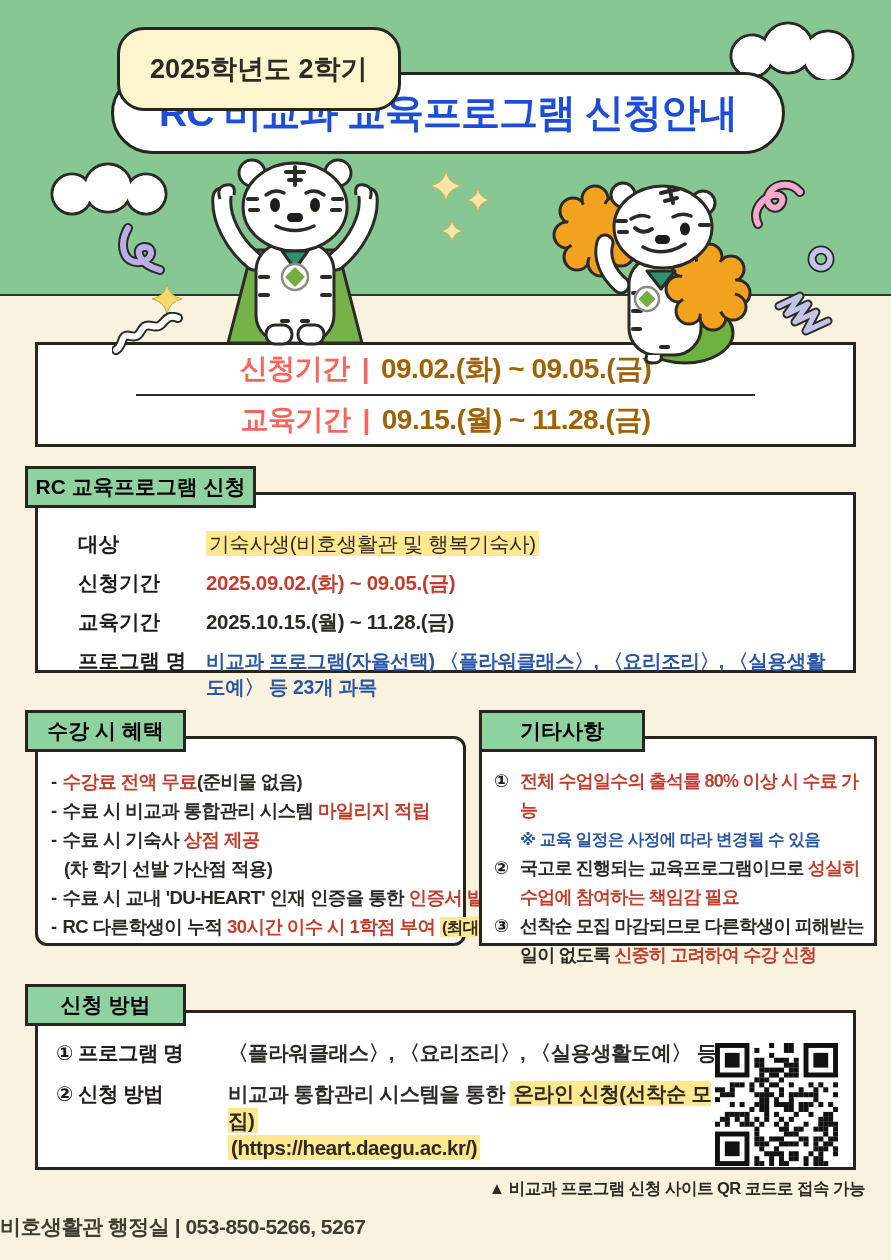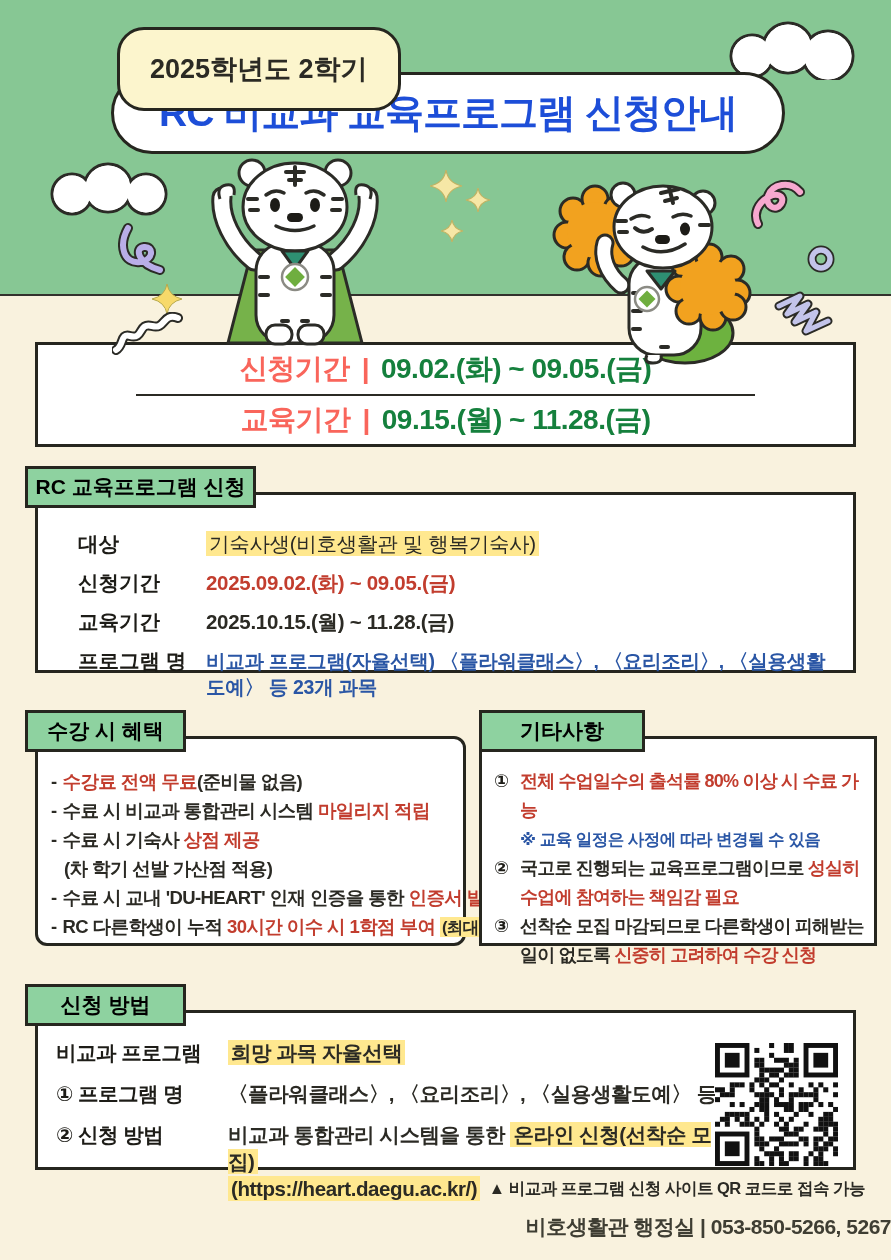--- a/index.html
+++ b/index.html
@@ -25,21 +25,21 @@
   .deco{position:absolute;}
   
   .period-box{
     position:absolute;left:35px;top:342px;width:821px;height:105px;z-index:2;
     background:#fff;border:3px solid #26261f;box-sizing:border-box;
     display:flex;flex-direction:column;
   }
   .period-row{flex:1;display:flex;align-items:center;justify-content:center;font-size:28px;font-weight:800;letter-spacing:-0.5px;white-space:nowrap;}
   .period-label{color:#f9655b;}
   .period-bar{color:#f9655b;margin:0 12px;}
-  .period-value{color:#15803d;}
+  .period-value{color:#a16207;}
   .period-divider{width:76%;margin:0 auto;border-top:2px solid #2b2a24;}
   
   .tab{
     position:absolute;z-index:3;background:#8ed2a0;border:3px solid #26261f;
     display:flex;align-items:center;justify-content:center;box-sizing:border-box;
     font-size:21px;font-weight:800;color:#000000;white-space:nowrap;
   }
   .panel{position:absolute;z-index:2;background:#fff;border:3px solid #26261f;box-sizing:border-box;}
   #tab-program{left:25px;top:466px;width:231px;height:42px;}
   #panel-program{left:35px;top:492px;width:821px;height:181px;padding:36px 16px 0 16px;}
@@ -69,21 +69,21 @@
   .method-label{width:172px;flex:0 0 172px;font-weight:800;color:#1d1c17;letter-spacing:-0.5px;}
   .method-value{flex:1;max-width:500px;letter-spacing:-0.4px;font-weight:700;}
   .qr{position:absolute;right:15px;top:30px;width:123px;height:123px;}
   .qr svg{width:123px;height:123px;display:block;}
   .qr-caption{
     position:absolute;left:0;top:1178px;width:865px;text-align:right;
     font-size:16.5px;font-weight:800;color:#2b2a24;letter-spacing:-0.5px;
   }
   
   .footer{
-    position:absolute;left:0;top:1213px;width:891px;text-align:right;
+    position:absolute;left:0;top:1213px;width:891px;text-align:left;
     font-size:21px;font-weight:800;color:#3f3e33;letter-spacing:-0.5px;
   }
 </style>
 </head>
 <body>
 
 <div class="poster">
 
   <div class="hero">
 
@@ -301,24 +301,20 @@
   <div class="tab" id="tab-notes">기타사항</div>
   <div class="panel" id="panel-notes">
     <div class="note-item"><span class="note-num">①</span><span class="red-dark">전체 수업일수의 출석률 80% 이상 시 수료 가능</span></div>
     <div class="note-sub">※ 교육 일정은 사정에 따라 변경될 수 있음</div>
     <div class="note-item"><span class="note-num">②</span><span>국고로 진행되는 교육프로그램이므로 </span><span class="red-dark">성실히 수업에 참여하는 책임감 필요</span></div>
     <div class="note-item"><span class="note-num">③</span><span>선착순 모집 마감되므로 다른학생이 피해받는 일이 없도록 </span><span class="red-dark">신중히 고려하여 수강 신청</span></div>
   </div>
 
   <div class="tab" id="tab-method">신청 방법</div>
   <div class="panel" id="panel-method">
-    <div class="method-row">
-      <span class="method-label">비교과 프로그램</span>
-      <span class="method-value"><span class="hl">희망 과목 자율선택</span></span>
-    </div>
     <div class="method-row">
       <span class="method-label">① 프로그램 명</span>
       <span class="method-value">〈플라워클래스〉, 〈요리조리〉, 〈실용생활도예〉 등</span>
     </div>
     <div class="method-row">
       <span class="method-label">② 신청 방법</span>
       <span class="method-value">
         <span>비교과 통합관리 시스템을 통한 </span><span class="hl">온라인 신청(선착순 모집)</span><br>
         <span class="hl">(https://heart.daegu.ac.kr/)</span>
       </span>

